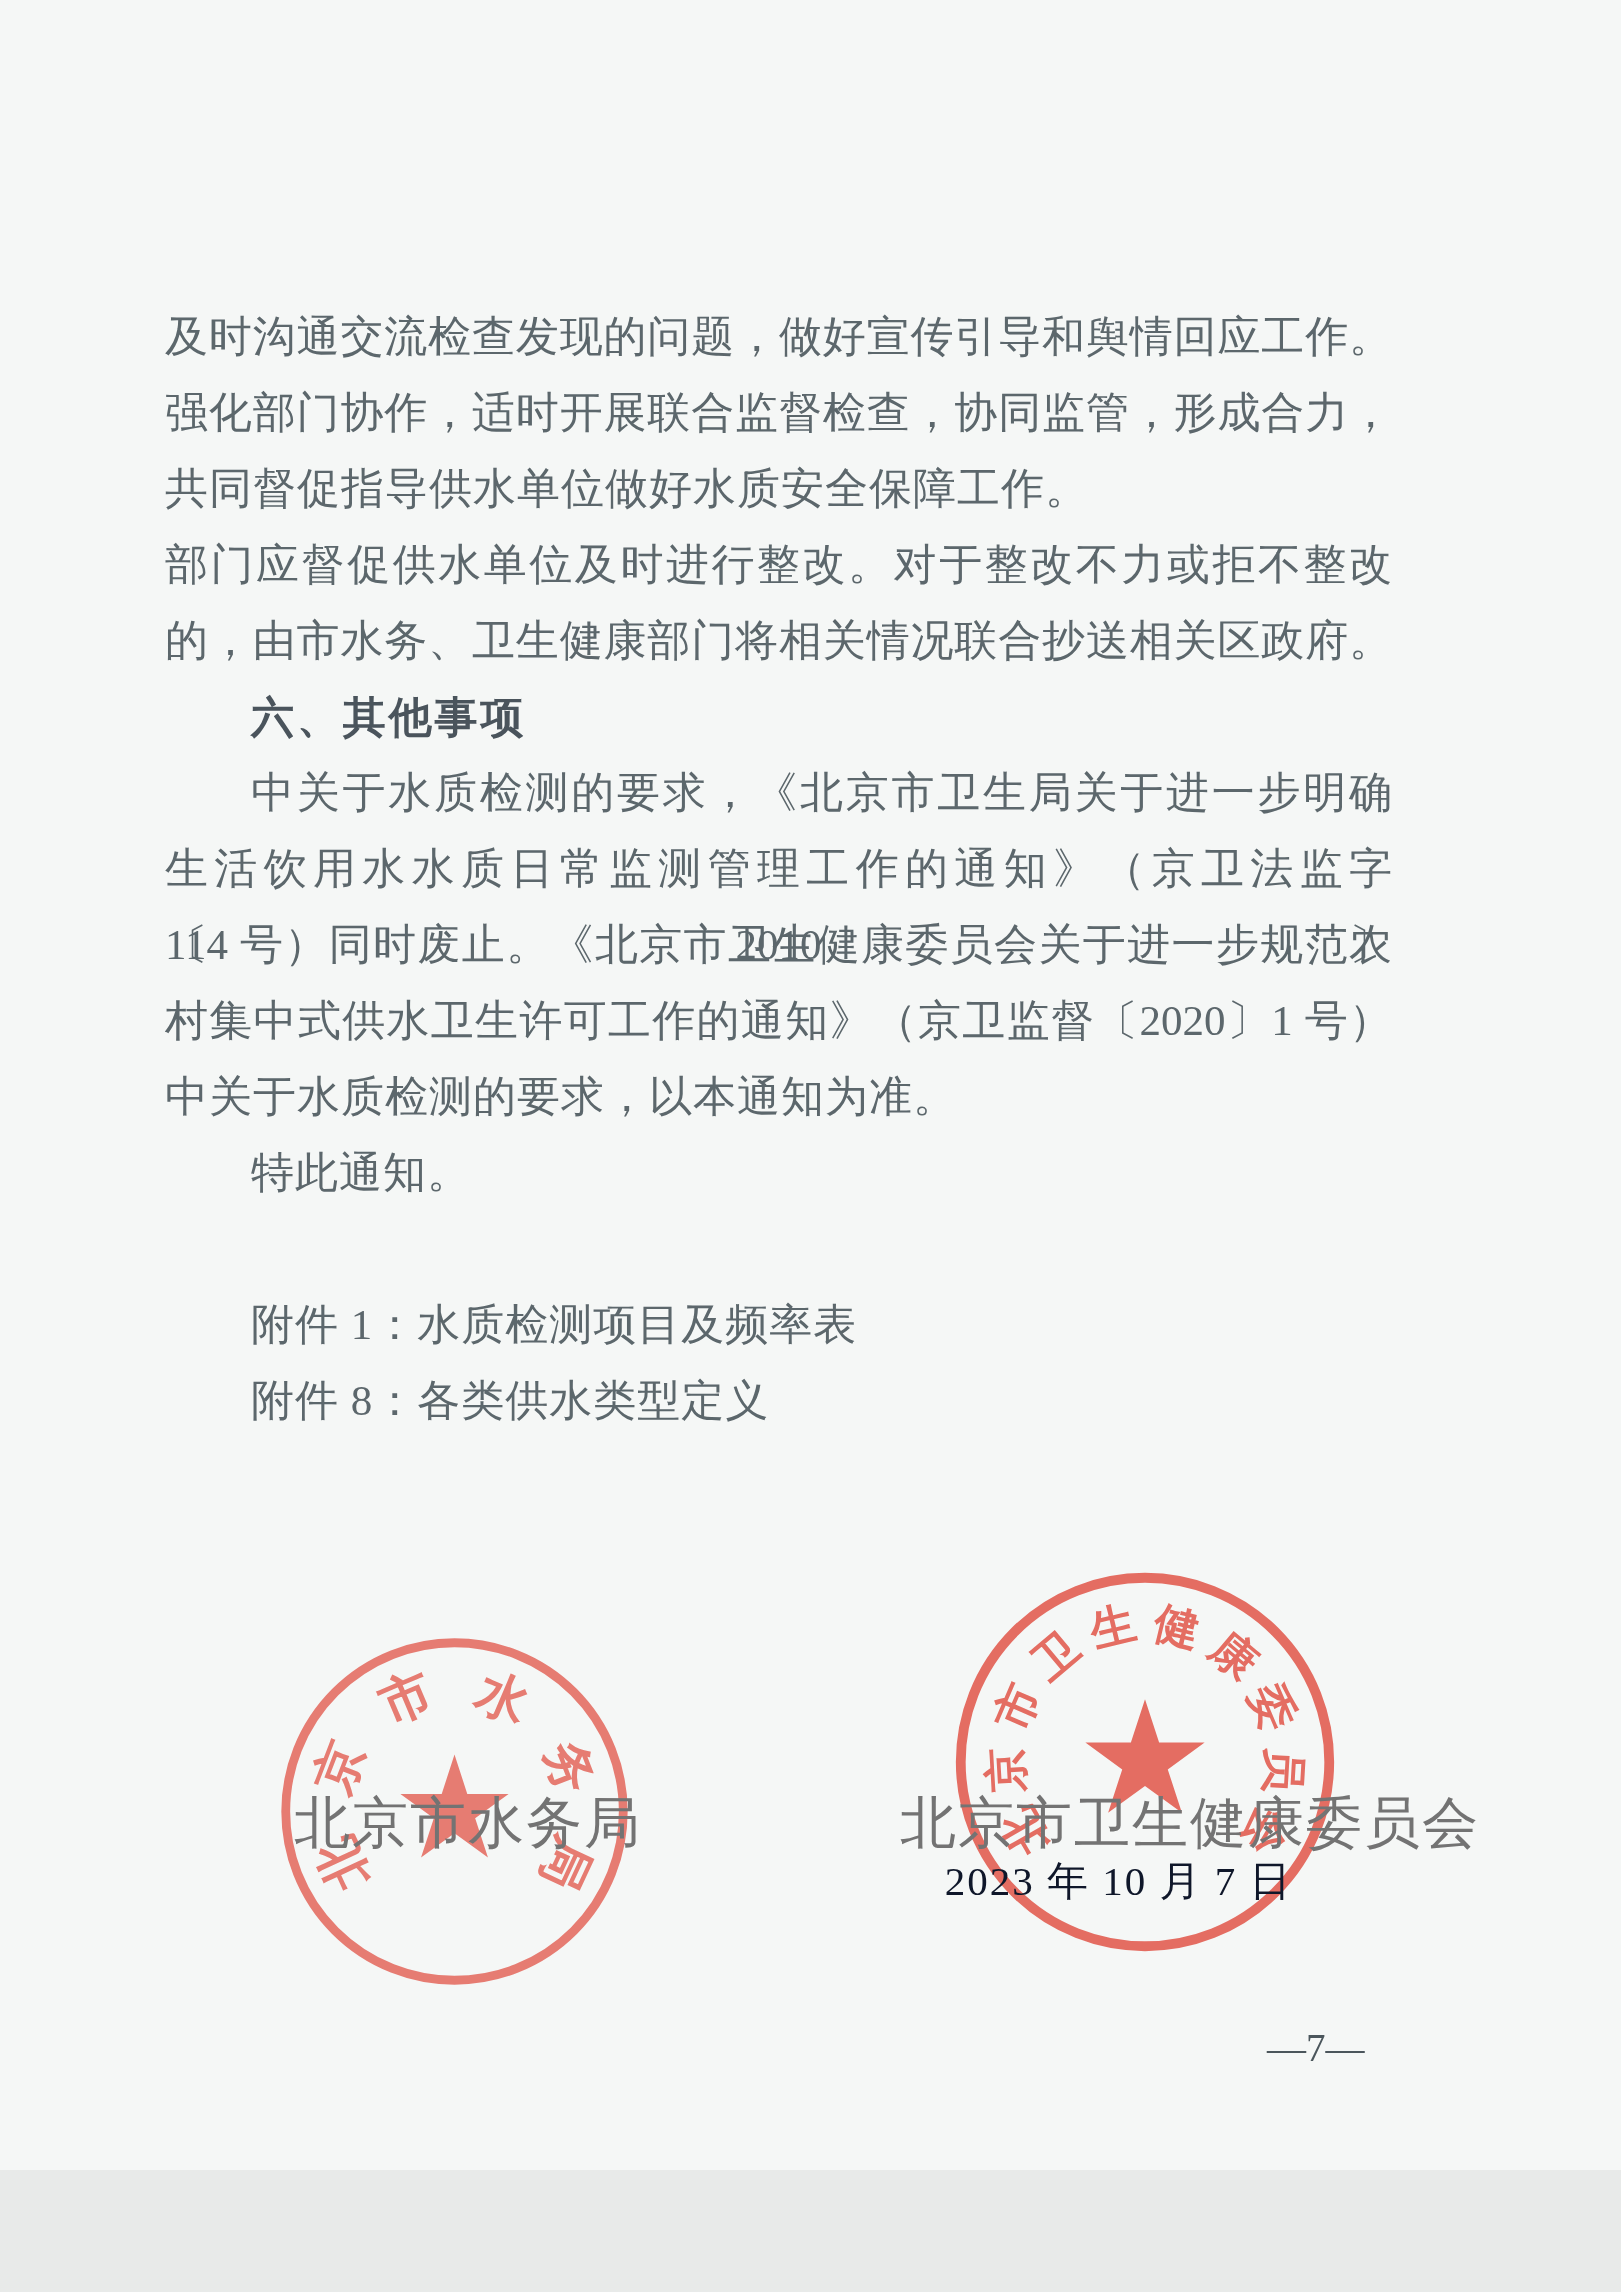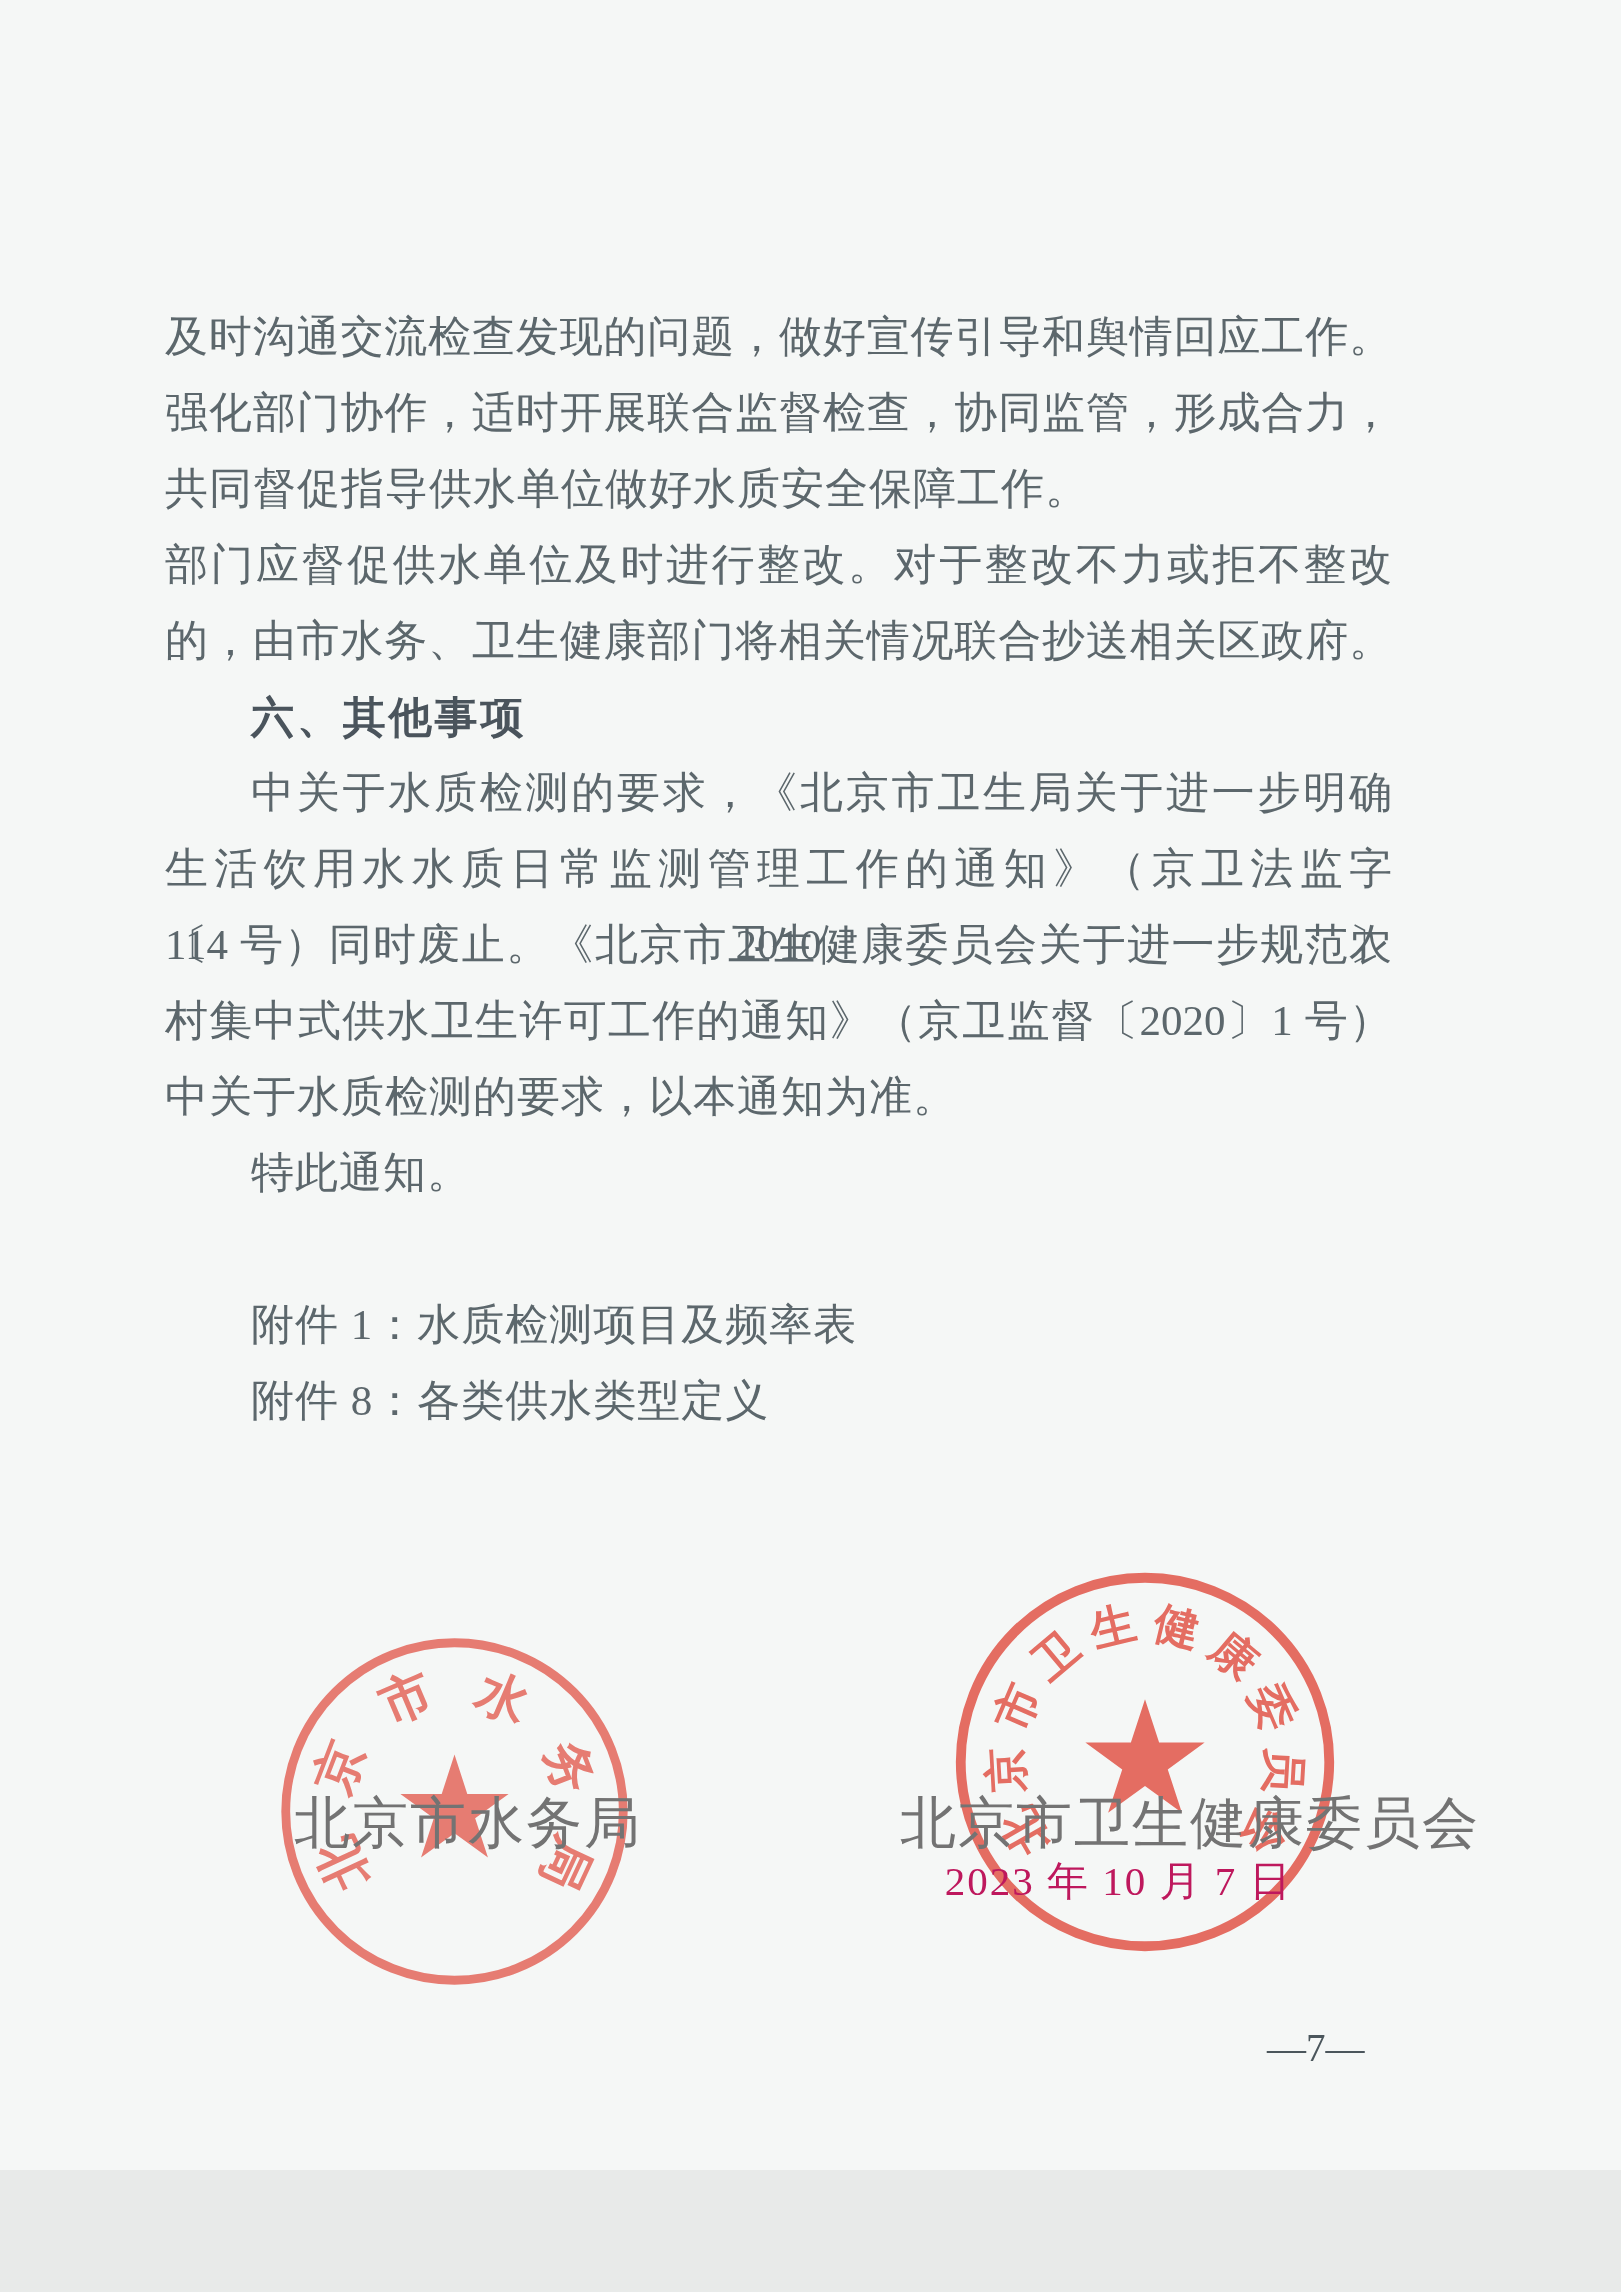--- a/index.html
+++ b/index.html
@@ -42,21 +42,21 @@
   .sig-text{
     position:absolute;
     color:#737373;
     font-size:56px;
     letter-spacing:2px;
     z-index:3;
     white-space:nowrap;
   }
   .sig-left{ left:294px; top:1786px; }
   .sig-right{ left:900px; top:1786px; width:437px; text-align:right; }
-  .sig-date{ left:900px; top:1854px; width:437px; text-align:center; font-size:41px; color:#be185d; }
+  .sig-date{ left:900px; top:1854px; width:437px; text-align:center; font-size:41px; color:#0f172a; }
   .page-number{
     position:absolute;
     left:1267px; top:2025px;
     color:#4b565c;
     font-size:39px;
     letter-spacing:0;
     z-index:2;
   }
   .seal{
     position:absolute;

